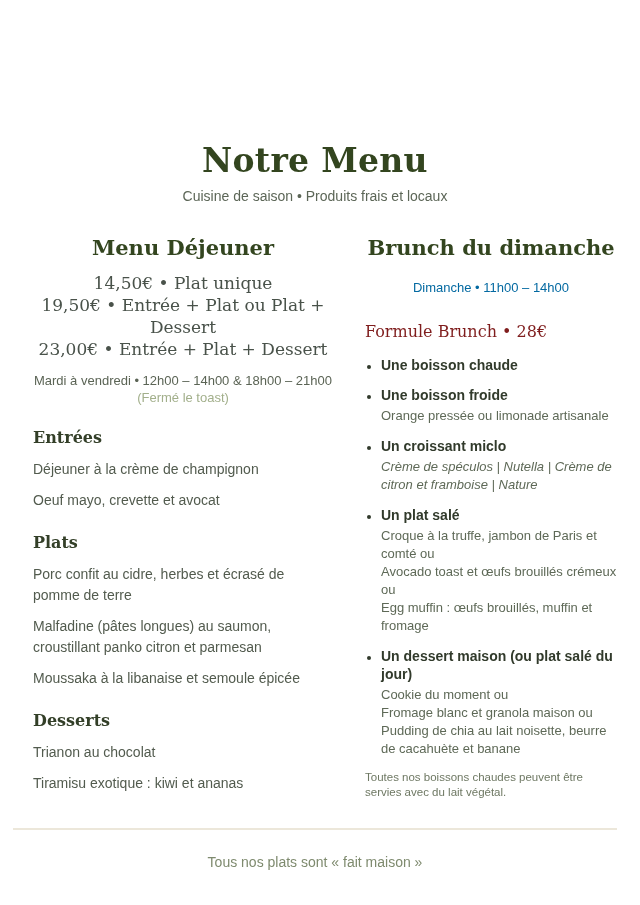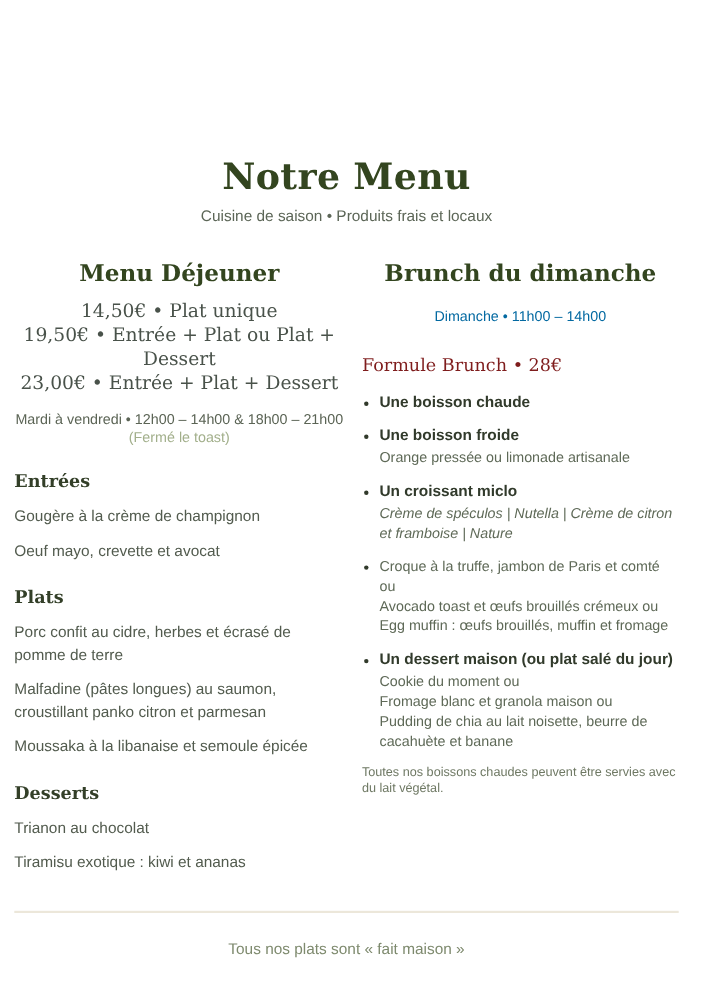--- a/index.html
+++ b/index.html
@@ -26,21 +26,22 @@
   .page-subtitle {
     margin-top: 9px;
     font-size: 14px;
     color: #5c6657;
   }
   
   .columns {
     margin-top: 31px;
     display: grid;
     grid-template-columns: 300px 1fr;
-    column-gap: 16px;
+    column-gap: 32px;
+    margin-left: 20px;
   }
   .col-heading {
     font-family: "DejaVu Serif", serif;
     font-weight: 700;
     font-size: 21px;
     line-height: 26px;
     color: #33451f;
     text-align: center;
   }
   
@@ -150,21 +151,21 @@
         <div>23,00€ • Entrée + Plat + Dessert</div>
       </div>
 
       <div class="hours">
         <div>Mardi à vendredi • 12h00 – 14h00 &amp; 18h00 – 21h00</div>
         <div class="closed-note">(Fermé le toast)</div>
       </div>
 
       <div class="menu-section">
         <h3 class="section-heading">Entrées</h3>
-        <div class="menu-item">Gougère à la crème de champignon</div>
+        <div class="menu-item">Déjeuner à la crème de champignon</div>
         <div class="menu-item">Oeuf mayo, crevette et avocat</div>
       </div>
 
       <div class="menu-section">
         <h3 class="section-heading">Plats</h3>
         <div class="menu-item">Porc confit au cidre, herbes et écrasé de pomme de terre</div>
         <div class="menu-item">Malfadine (pâtes longues) au saumon, croustillant panko citron et parmesan</div>
         <div class="menu-item">Moussaka à la libanaise et semoule épicée</div>
       </div>
 
@@ -188,20 +189,21 @@
         </li>
         <li>
           <div class="brunch-item-title">Une boisson froide</div>
           <div class="brunch-item-details">Orange pressée ou limonade artisanale</div>
         </li>
         <li>
           <div class="brunch-item-title">Un croissant miclo</div>
           <div class="brunch-item-details italic">Crème de spéculos | Nutella | Crème de citron et framboise | Nature</div>
         </li>
         <li>
+          <div class="brunch-item-title">Un plat salé</div>
           <div class="brunch-item-details">
             <div>Croque à la truffe, jambon de Paris et comté ou</div>
             <div>Avocado toast et œufs brouillés crémeux ou</div>
             <div>Egg muffin : œufs brouillés, muffin et fromage</div>
           </div>
         </li>
         <li>
           <div class="brunch-item-title">Un dessert maison (ou plat salé du jour)</div>
           <div class="brunch-item-details">
             <div>Cookie du moment ou</div>

